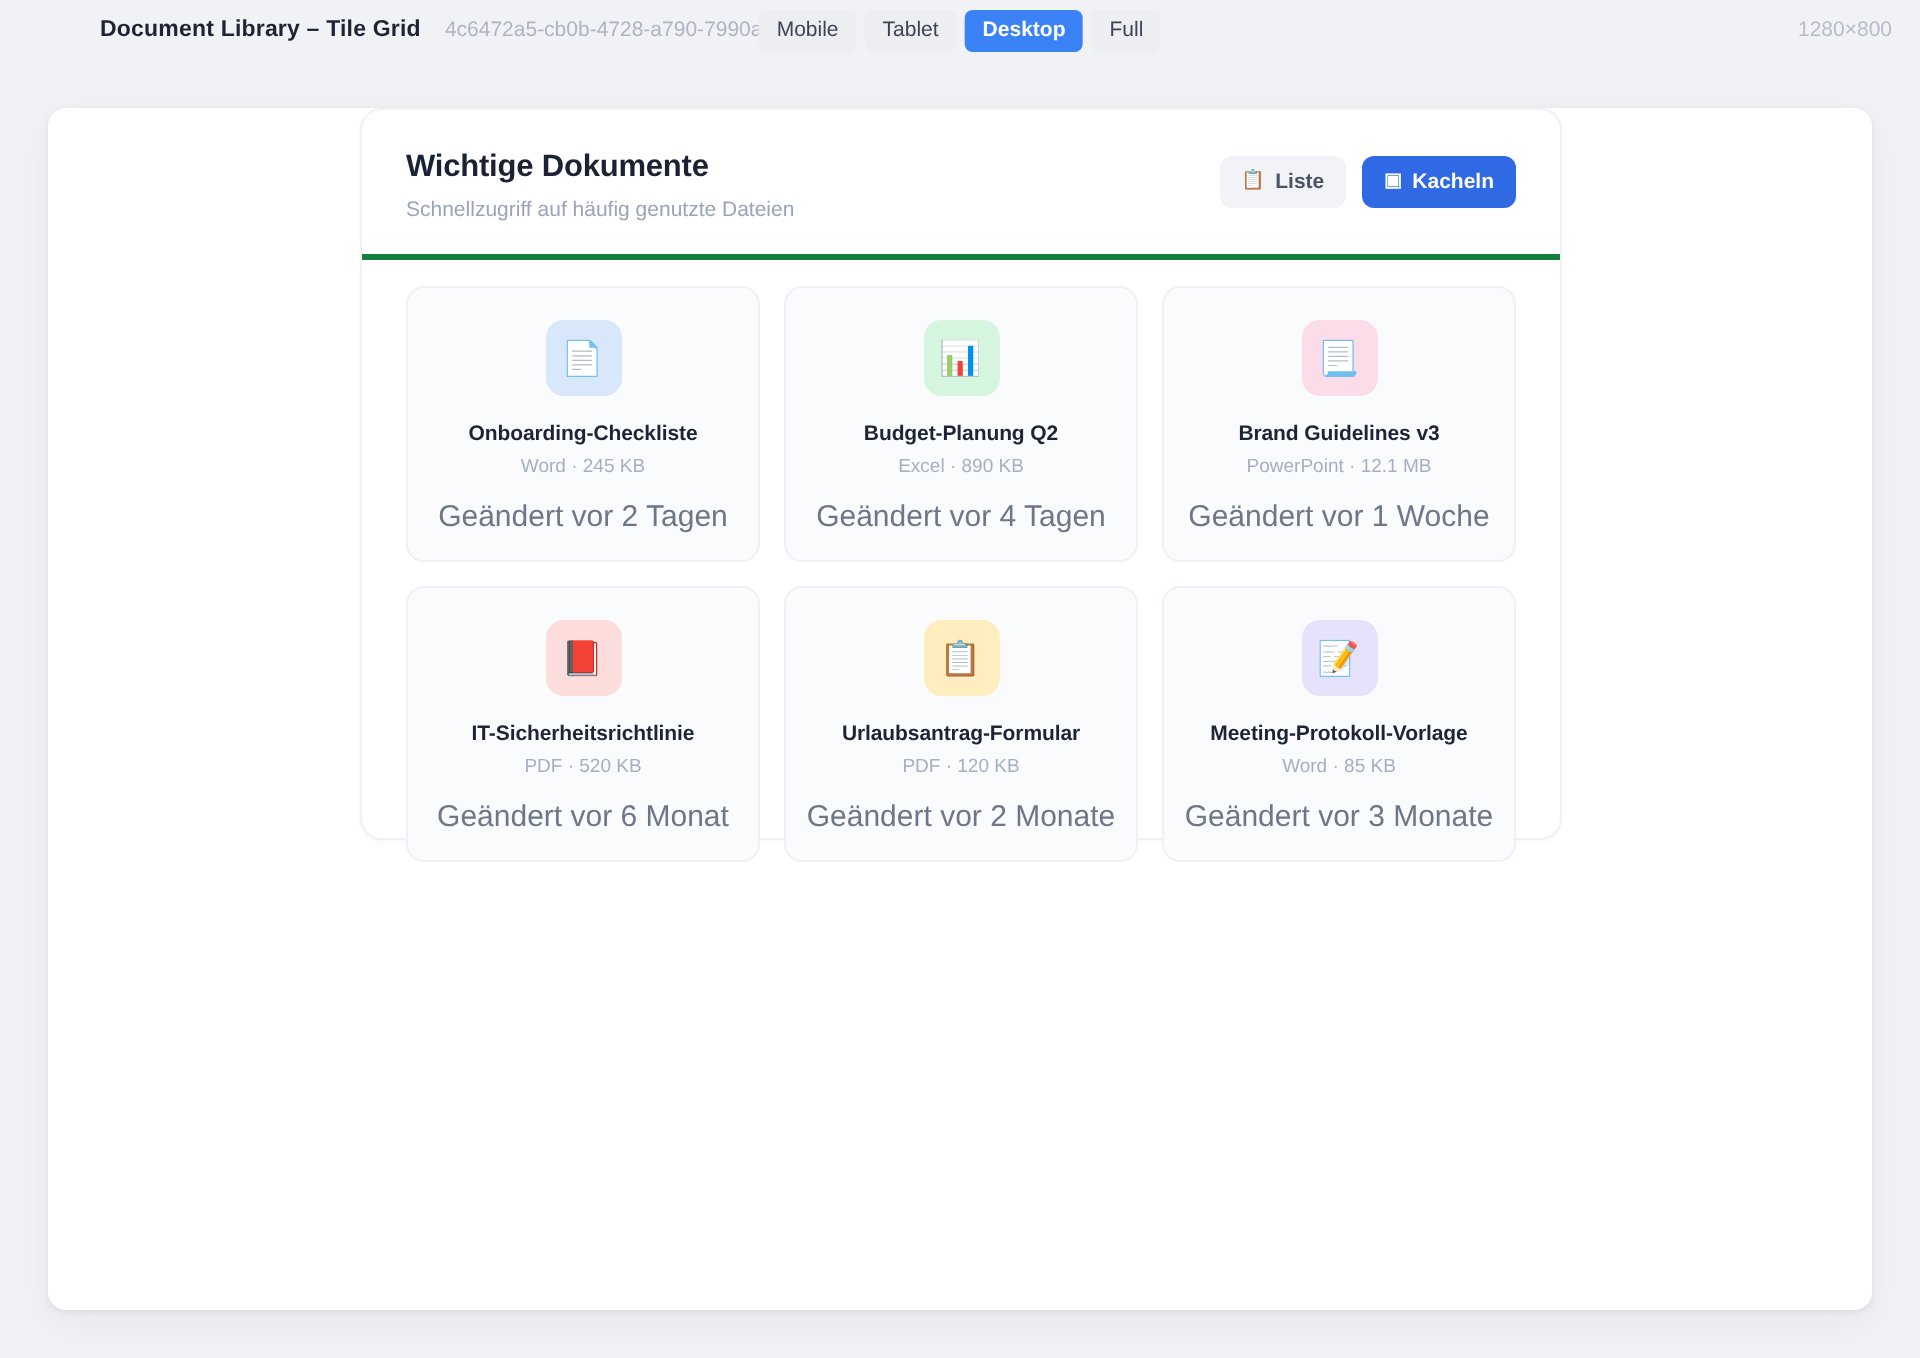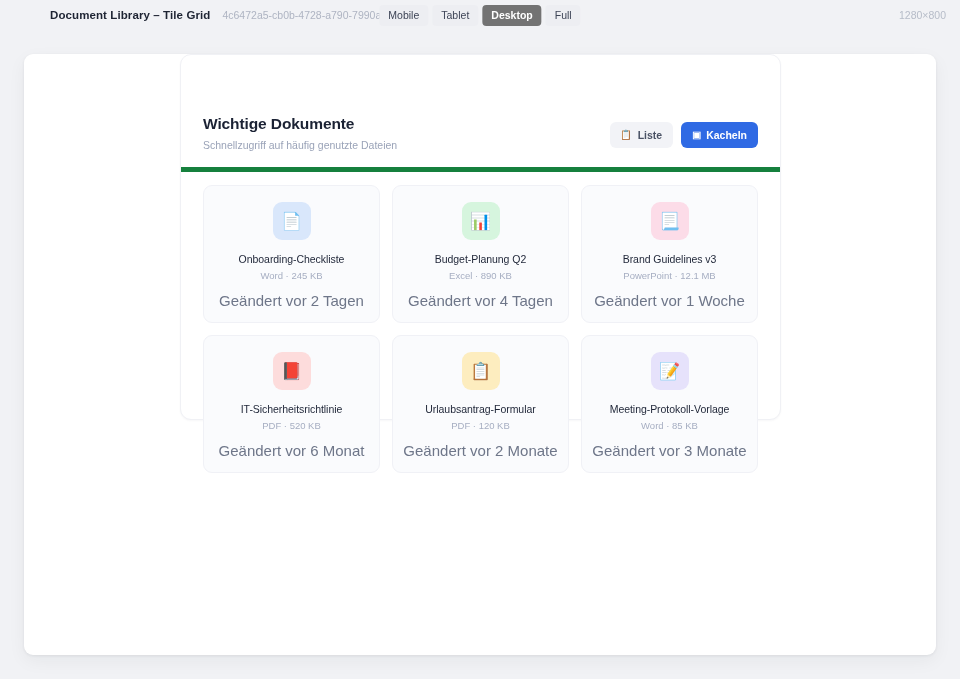--- a/index.html
+++ b/index.html
@@ -58,21 +58,21 @@
     border-radius: 4px;
     padding: 4px 9px 5px;
     font-family: inherit;
     cursor: pointer;
     white-space: nowrap;
   }
 
   .vp-tab.plain { background: #edeef2; }
 
   .vp-tab.active {
-    background: #737373;
+    background: #3b82f6;
     color: #ffffff;
     font-weight: bold;
   }
 
   .chrome-dims {
     position: absolute;
     right: 14px;
     font-size: 10.5px;
     color: #b6bcc8;
     white-space: nowrap;
@@ -99,25 +99,24 @@
     width: 601px;
     height: 366px;
     background: #ffffff;
     border: 1px solid #f0f1f5;
     border-radius: 11px;
     box-shadow: 0 1px 2px rgba(25,32,48,.035);
   }
 
   .card-head {
     display: flex;
-    align-items: center;
+    align-items: flex-start;
     justify-content: space-between;
     padding: 20px 22px 16px 22px;
-    border-bottom: 5px solid #15803d;
-    margin-top: 40px;
+    border-bottom: 3px solid #15803d;
   }
 
   .card-title {
     font-size: 15.5px;
     font-weight: bold;
     color: #1b2234;
     letter-spacing: -.1px;
   }
 
   .card-subtitle {
@@ -171,21 +170,21 @@
     border-radius: 9px;
     display: flex;
     align-items: center;
     justify-content: center;
     font-size: 17px;
     line-height: 1;
   }
 
   .tile-name {
     font-size: 10.5px;
-    font-weight: normal;
+    font-weight: bold;
     color: #1d2436;
     letter-spacing: -.05px;
     text-align: center;
   }
 
   .tile-meta {
     margin-top: 5px;
     font-size: 9.5px;
     color: #a6aec2;
   }

